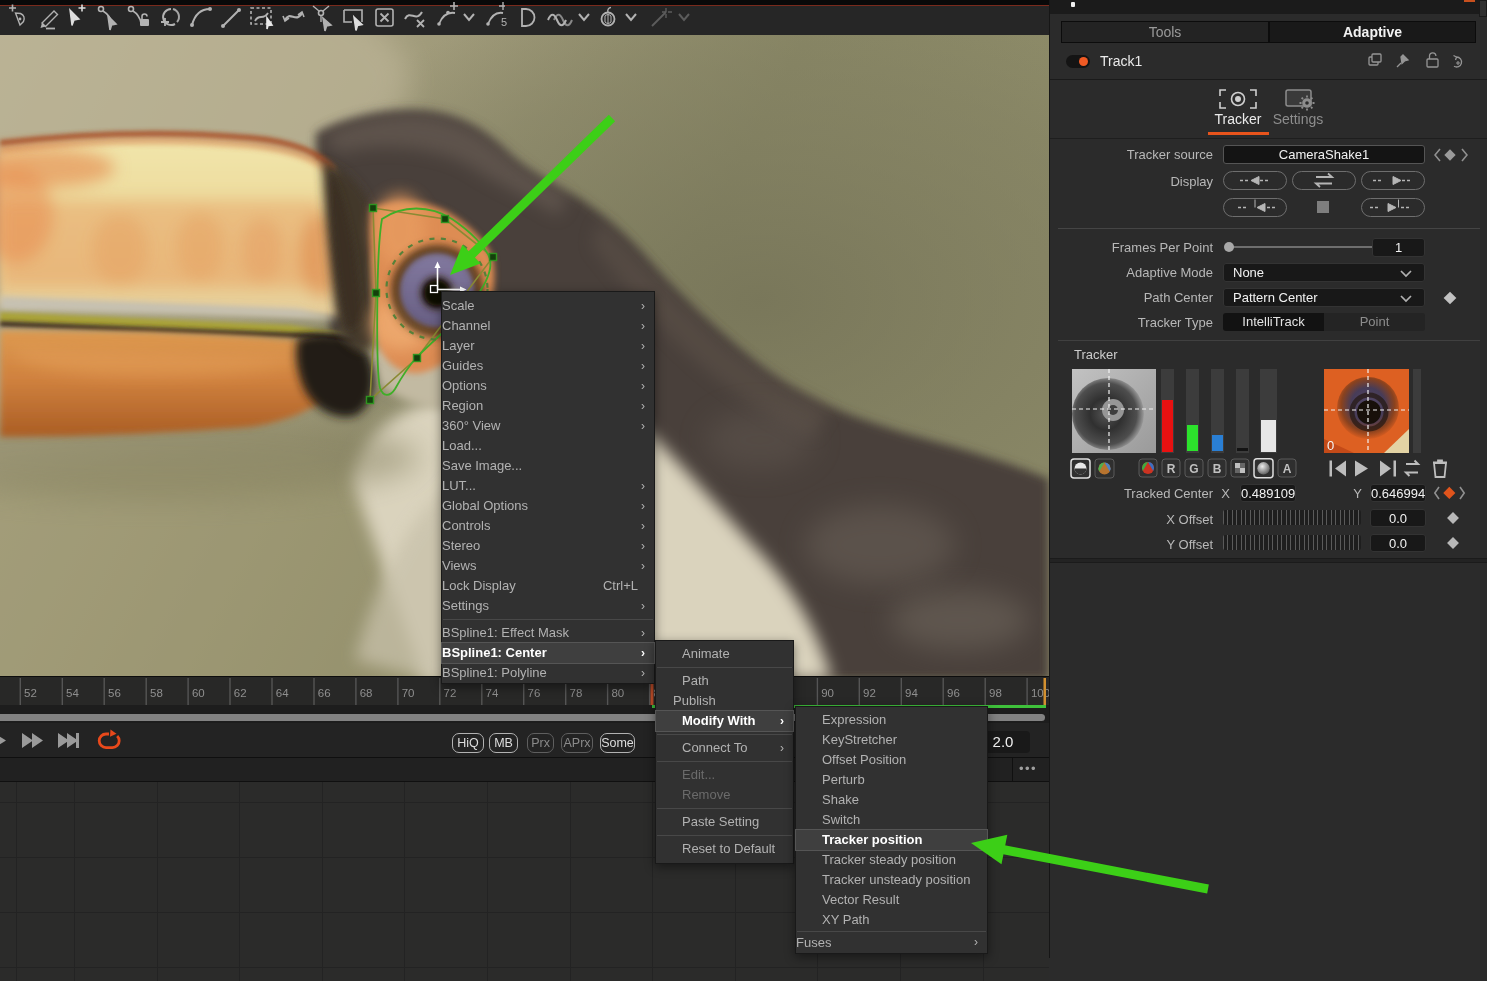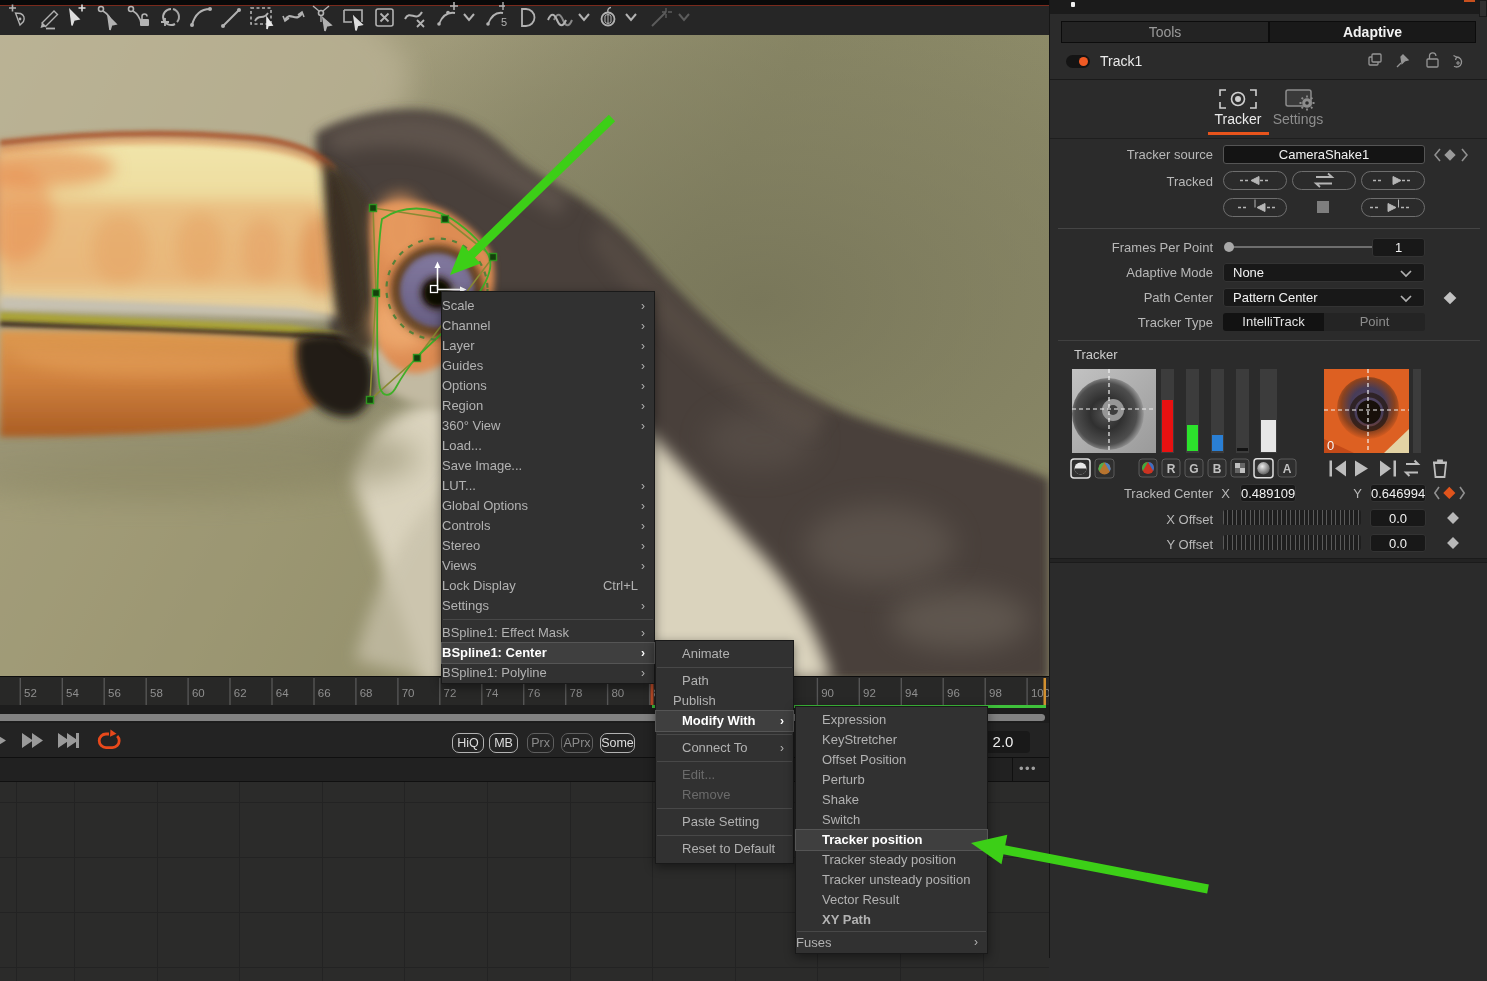--- a/index.html
+++ b/index.html
@@ -453,21 +453,21 @@
     </div>
 
     <div class="lab" style="left:43px; top:147px; width:120px;">Tracker source</div>
     <div class="inbox" style="left:173px; top:145px; width:202px; height:19px; line-height:17px; text-align:center;">CameraShake1</div>
     <svg width="34" height="14" style="position:absolute;left:384px;top:148px;">
       <path d="M6 1 L1 7 L6 13" stroke="#909090" stroke-width="1.6" fill="none"></path>
       <rect x="12" y="3" width="8" height="8" transform="rotate(45 16 7)" fill="#9a9a9a"></rect>
       <path d="M28 1 L33 7 L28 13" stroke="#909090" stroke-width="1.6" fill="none"></path>
     </svg>
 
-    <div class="lab" style="left:43px; top:174px; width:120px;">Tracked</div>
+    <div class="lab" style="left:43px; top:174px; width:120px;">Display</div>
     <div class="pill" style="left:173px; top:171px;"></div>
     <div class="pill" style="left:242px; top:171px;"></div>
     <div class="pill" style="left:311px; top:171px;"></div>
     <div class="pill" style="left:173px; top:198px;"></div>
     <div class="pill" style="left:311px; top:198px;"></div>
     <svg width="280" height="50" style="position:absolute;left:160px;top:168px;">
       <g fill="#b5b5b5" stroke="#b5b5b5">
         <path d="M49 8.5 l-8 4 l8 4 z"></path>
           <path d="M30 12.5 h10 M50 12.5 h8" stroke-width="1.6" stroke-dasharray="3 2"></path>
         <path d="M106 9 h16 l-4 -3.5 M122 15.5 h-16 l4 3.5" fill="none" stroke-width="1.8"></path>
@@ -684,21 +684,21 @@
     <div class="mi" style="padding-left:26px;">Expression</div>
     <div class="mi" style="padding-left:26px;">KeyStretcher</div>
     <div class="mi" style="padding-left:26px;">Offset Position</div>
     <div class="mi" style="padding-left:26px;">Perturb</div>
     <div class="mi" style="padding-left:26px;">Shake</div>
     <div class="mi" style="padding-left:26px;">Switch</div>
     <div class="mi sel" style="padding-left:26px;">Tracker position</div>
     <div class="mi" style="padding-left:26px;">Tracker steady position</div>
     <div class="mi" style="padding-left:26px;">Tracker unsteady position</div>
     <div class="mi" style="padding-left:26px;">Vector Result</div>
-    <div class="mi" style="padding-left:26px;font-weight:bold;">XY Path</div>
+    <div class="mi" style="padding-left:26px;">XY Path</div>
     <div class="msep" style="margin:1px 1px 0 1px;"></div>
     <div class="mi" style="padding-top:1px;">Fuses<span class="arr">›</span></div>
   </div>
 
   <svg id="arrows" width="1487" height="981" style="position:absolute;left:0;top:0;pointer-events:none">
     <g fill="#3ccf17">
       <path d="M612 118 L466 260" stroke="#3ccf17" stroke-width="9"></path>
       <path d="M450 275 L462.4 244.8 L480.6 263.4 Z"></path>
       <path d="M1208 889 L1000 849" stroke="#3ccf17" stroke-width="9"></path>
       <path d="M971 843 L1007.3 834.8 L1001.5 864.2 Z"></path>

